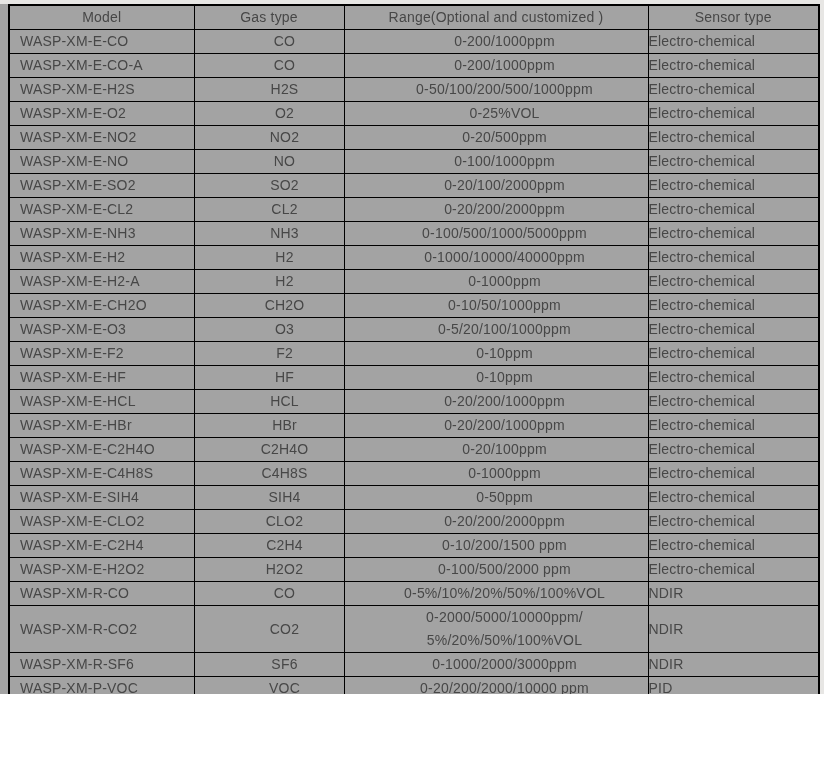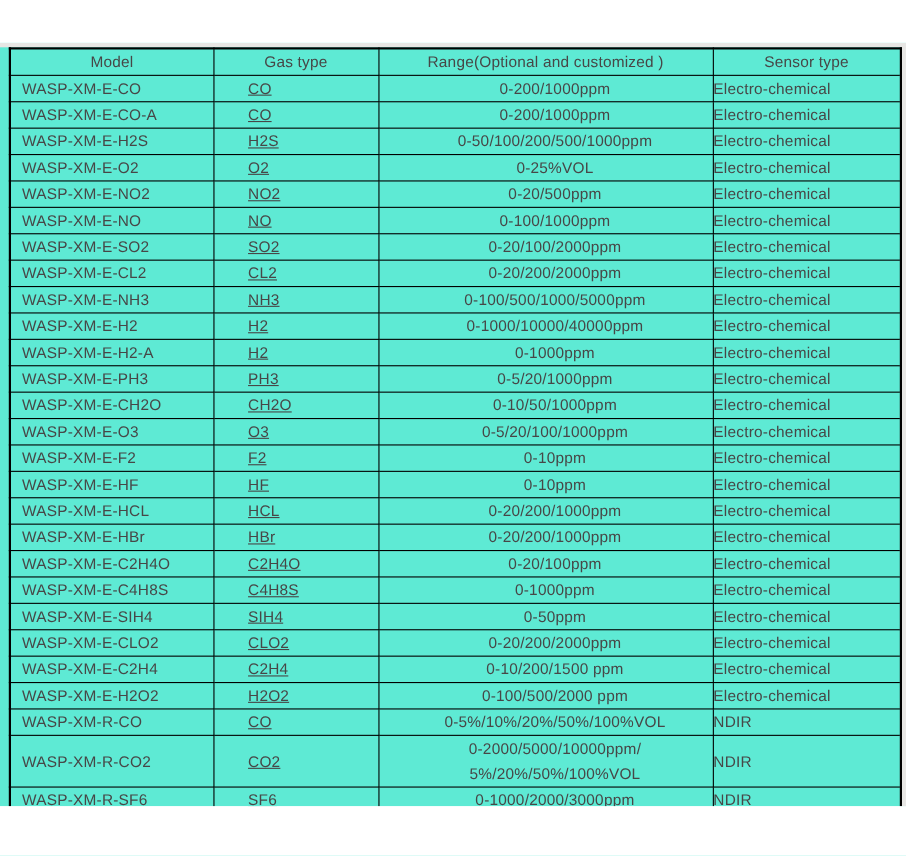--- a/index.html
+++ b/index.html
@@ -4,24 +4,23 @@
 <style>
   html, body {
     margin: 0;
     padding: 0;
     background: #ffffff;
   }
   .stage {
     position: relative;
     width: 824px;
     height: 694px;
-    background: #5eead4;
+    background: #a3a3a3;
     overflow: hidden;
     font-family: "Liberation Sans", sans-serif;
-    margin-top: 39px;
   }
   .edge-top {
     position: absolute;
     left: 0; top: 0;
     width: 824px; height: 4px;
     background: #e7e6e4;
   }
   .edge-right {
     position: absolute;
     right: 0; top: 0;
@@ -48,21 +47,21 @@
     padding: 0;
     vertical-align: middle;
     overflow: hidden;
     white-space: nowrap;
   }
   table.spec th {
     font-weight: normal;
     text-align: center;
   }
   table.spec td.model-cell  { padding-left: 10px; text-align: left; }
-  table.spec td.gas-cell    { padding-left: 31px; text-align: left; text-decoration: underline; }
+  table.spec td.gas-cell    { padding-left: 31px; text-align: center; }
   table.spec td.range-cell  { padding-left: 17px; text-align: center; white-space: pre-line; }
   table.spec td.sensor-cell { text-align: left; }
   .handle {
     position: absolute;
     height: 5px;
     width: 13px;
     background: #dfe5ee;
     border: 1px solid #cfd8e6;
     box-sizing: border-box;
   }
@@ -152,26 +151,20 @@
           <td class="range-cell">0-1000/10000/40000ppm</td>
           <td class="sensor-cell">Electro-chemical</td>
         </tr>
         <tr>
           <td class="model-cell">WASP-XM-E-H2-A</td>
           <td class="gas-cell">H2</td>
           <td class="range-cell">0-1000ppm</td>
           <td class="sensor-cell">Electro-chemical</td>
         </tr>
         <tr>
-          <td class="model-cell">WASP-XM-E-PH3</td>
-          <td class="gas-cell">PH3</td>
-          <td class="range-cell">0-5/20/1000ppm</td>
-          <td class="sensor-cell">Electro-chemical</td>
-        </tr>
-        <tr>
           <td class="model-cell">WASP-XM-E-CH2O</td>
           <td class="gas-cell">CH2O</td>
           <td class="range-cell">0-10/50/1000ppm</td>
           <td class="sensor-cell">Electro-chemical</td>
         </tr>
         <tr>
           <td class="model-cell">WASP-XM-E-O3</td>
           <td class="gas-cell">O3</td>
           <td class="range-cell">0-5/20/100/1000ppm</td>
           <td class="sensor-cell">Electro-chemical</td>

